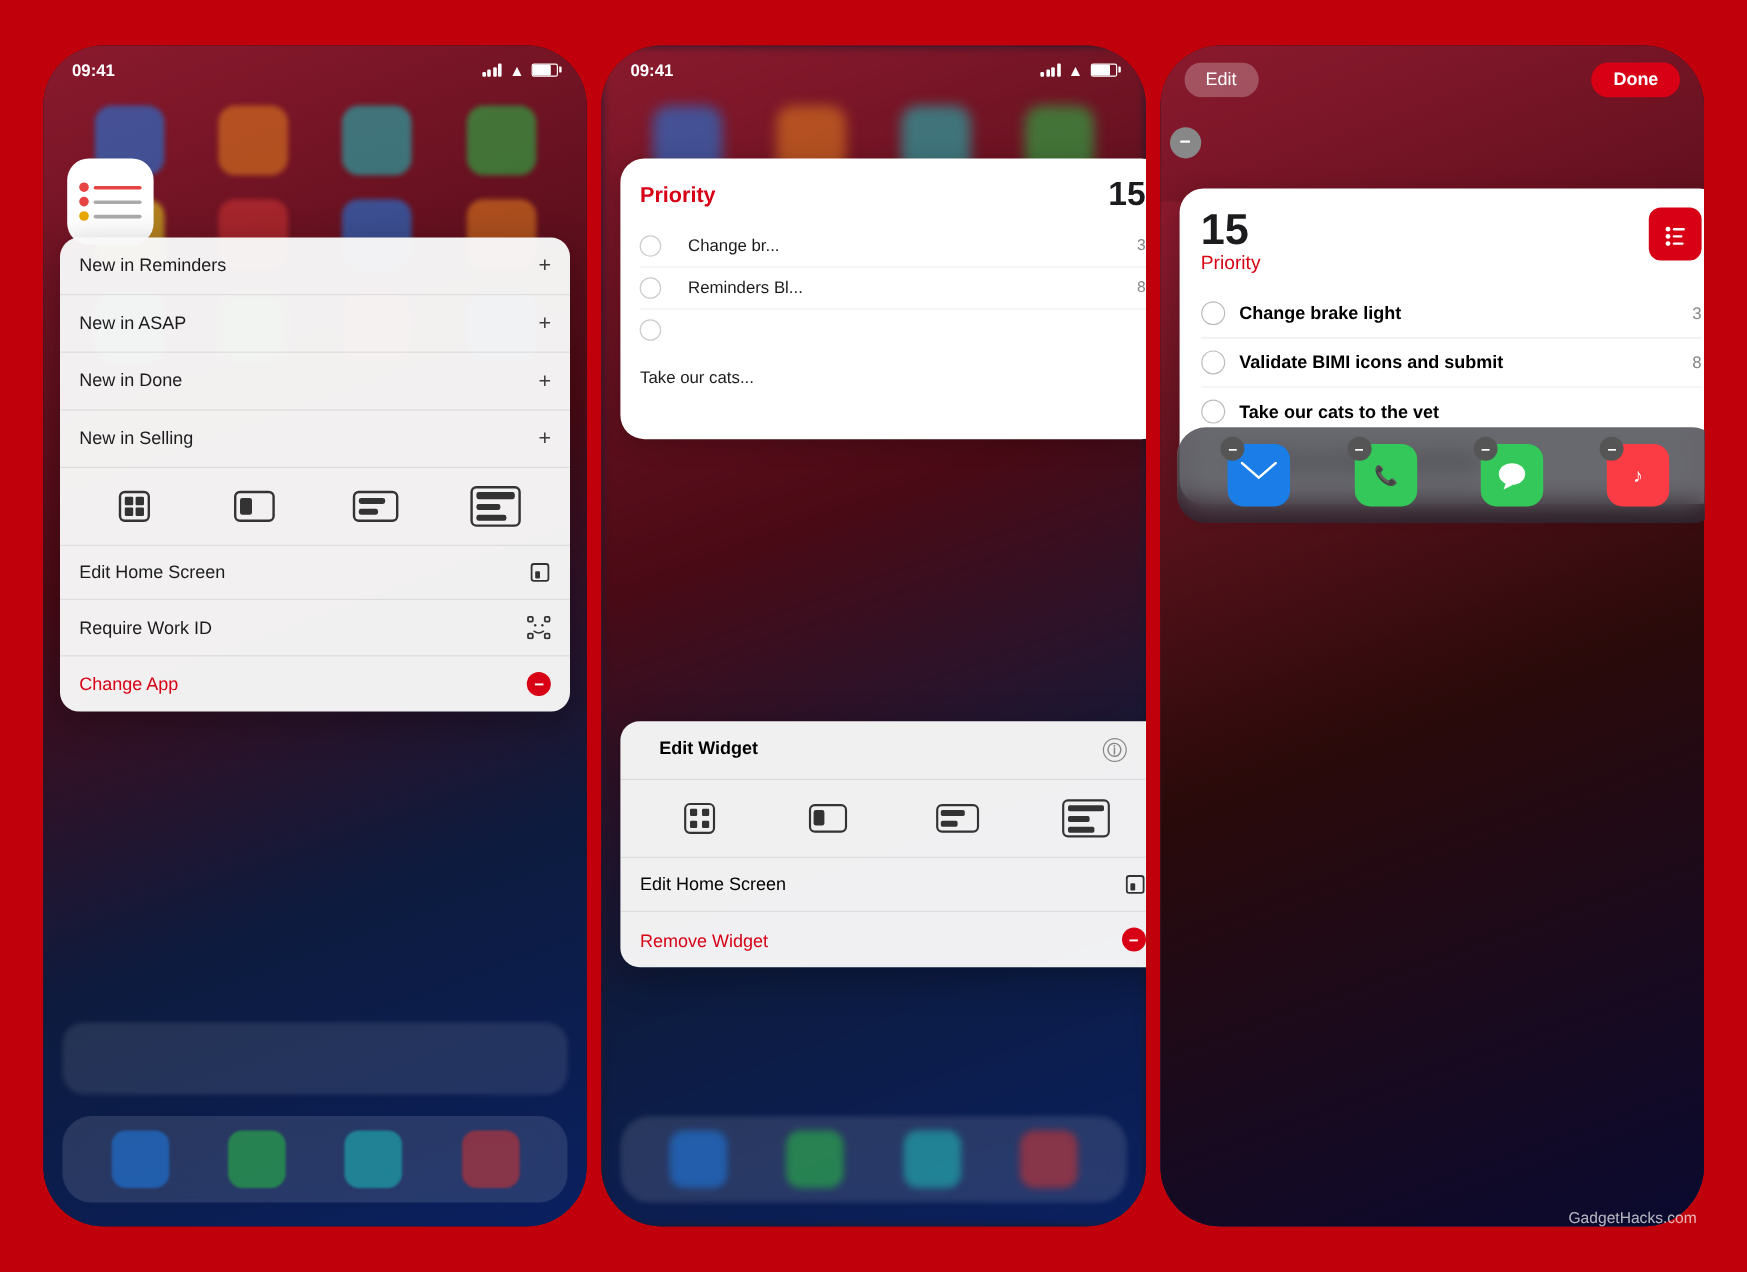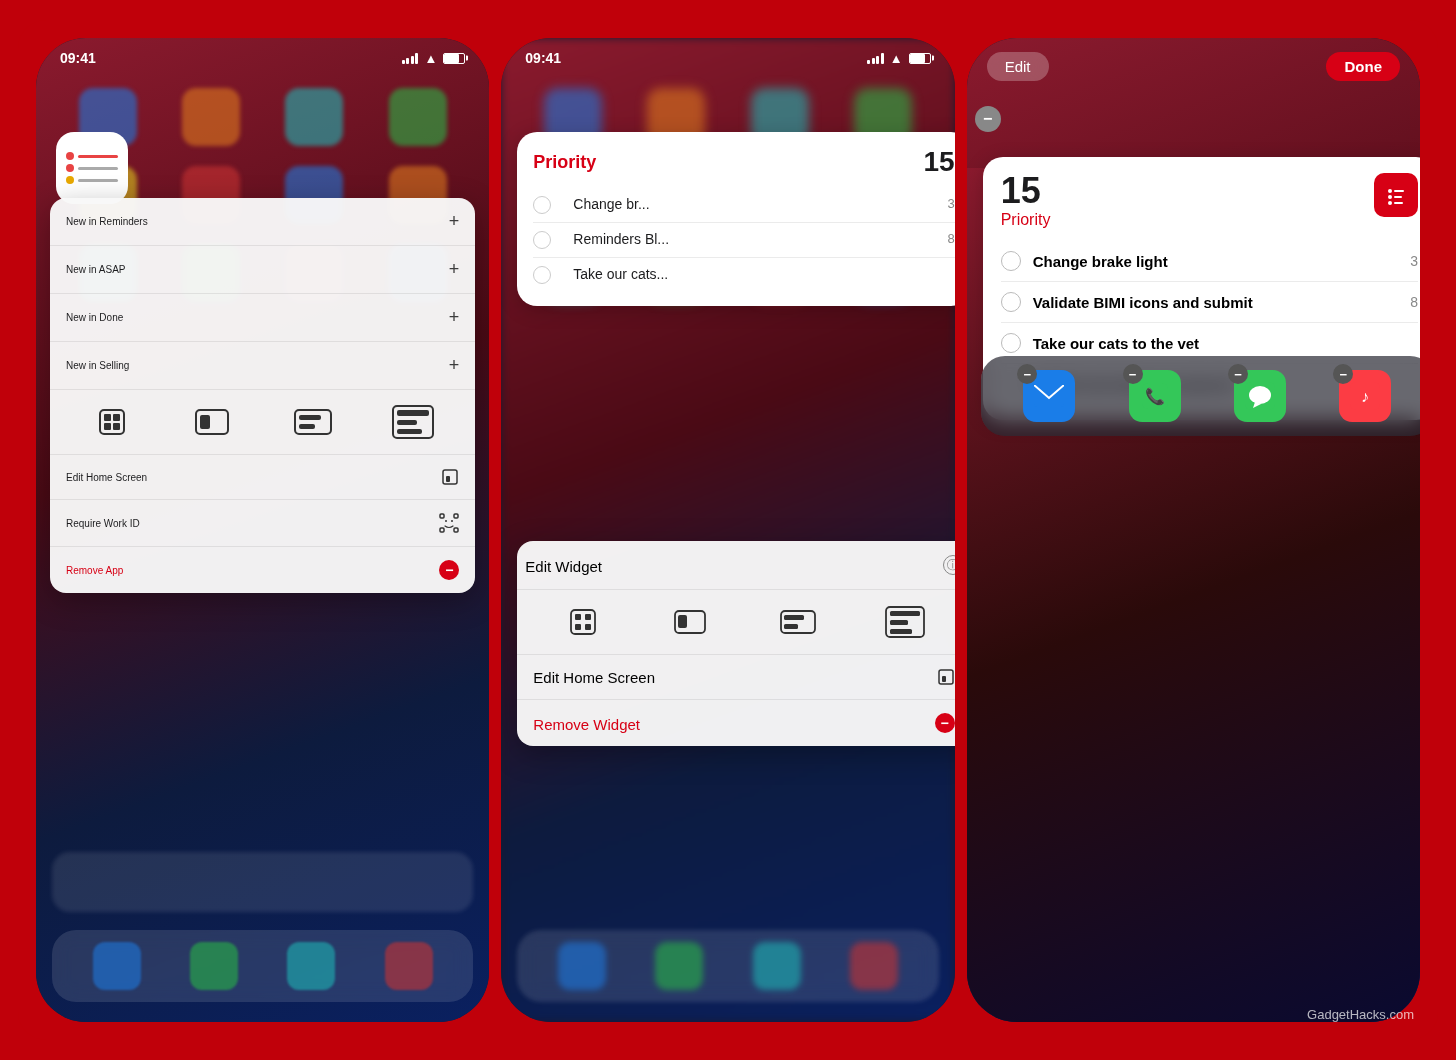--- a/index.html
+++ b/index.html
@@ -204,21 +204,21 @@
     }
     .menu-item {
       display: flex;
       align-items: center;
       justify-content: space-between;
       padding: 13px 16px;
       border-bottom: 1px solid rgba(0,0,0,0.08);
       font-size: 15px;
     }
     .menu-item:last-child { border-bottom: none; }
-    .menu-item-label { color: #1c1c1e; font-size: 10px; }
+    .menu-item-label { color: #1c1c1e; font-size: 15px; }
     .menu-item-icon { color: #3c3c3c; font-size: 18px; font-weight: 300; }
     .menu-item.destructive .menu-item-label { color: #d70015; }
     .widget-size-row {
       display: flex;
       justify-content: space-around;
       align-items: center;
       padding: 10px 12px;
       border-bottom: 1px solid rgba(0,0,0,0.08);
     }
     .widget-size-icon {
@@ -259,21 +259,21 @@
     }
     .priority-task {
       display: flex;
       align-items: flex-start;
       gap: 22px;
       padding: 8px 0;
       border-bottom: 1px solid rgba(0,0,0,0.08);
       font-size: 14px;
       color: #1c1c1e;
     }
-    .priority-task:last-child { border-bottom: none; }
+    .priority-task:last-child { border-bottom: none; flex-direction: column; }
     .task-circle {
       width: 18px;
       height: 18px;
       border-radius: 50%;
       border: 1.5px solid #ccc;
       flex-shrink: 0;
     }
     .task-label { flex: 1; font-weight: 500; font-size: 14px; }
     .task-count { color: #888; font-size: 13px; }
 
@@ -284,25 +284,25 @@
       right: 16px;
       background: rgba(248,248,248,0.97);
       border-radius: 16px;
       overflow: hidden;
       z-index: 20;
       box-shadow: 0 8px 30px rgba(0,0,0,0.3);
     }
     .edit-menu-header {
       display: flex;
       justify-content: space-between;
-      align-items: flex-end;
-      padding: 14px 8px;
+      align-items: flex-start;
+      padding: 14px 32px;
       border-bottom: 1px solid rgba(0,0,0,0.08);
       font-size: 15px;
-      font-weight: 400;
+      font-weight: 700;
     }
     .info-icon {
       width: 20px;
       height: 20px;
       border-radius: 50%;
       border: 1.5px solid #888;
       display: flex;
       align-items: center;
       justify-content: center;
       font-size: 12px;
@@ -643,21 +643,21 @@
             <rect x="1" y="1" width="4" height="4" rx="1" fill="none" stroke="#333" stroke-width="1.5"></rect>
             <rect x="15" y="1" width="4" height="4" rx="1" fill="none" stroke="#333" stroke-width="1.5"></rect>
             <rect x="1" y="15" width="4" height="4" rx="1" fill="none" stroke="#333" stroke-width="1.5"></rect>
             <rect x="15" y="15" width="4" height="4" rx="1" fill="none" stroke="#333" stroke-width="1.5"></rect>
             <circle cx="7" cy="8" r="1" fill="#333"></circle>
             <circle cx="13" cy="8" r="1" fill="#333"></circle>
             <path d="M6 13 Q10 16 14 13" fill="none" stroke="#333" stroke-width="1.2" stroke-linecap="round"></path>
           </svg>
       </div>
       <div class="menu-item destructive">
-        <span class="menu-item-label">Remove App</span>
+        <span class="menu-item-label">Change App</span>
         <div class="remove-icon">−</div>
       </div>
     </div>
 
     <div class="dock">
       <div class="bg-icon blue" style="width:48px;height:48px;border-radius:12px;filter:blur(1px);"></div>
       <div class="bg-icon green" style="width:48px;height:48px;border-radius:12px;filter:blur(1px);"></div>
       <div class="bg-icon teal" style="width:48px;height:48px;border-radius:12px;filter:blur(1px);"></div>
       <div class="bg-icon red" style="width:48px;height:48px;border-radius:12px;filter:blur(1px);"></div>
     </div>

